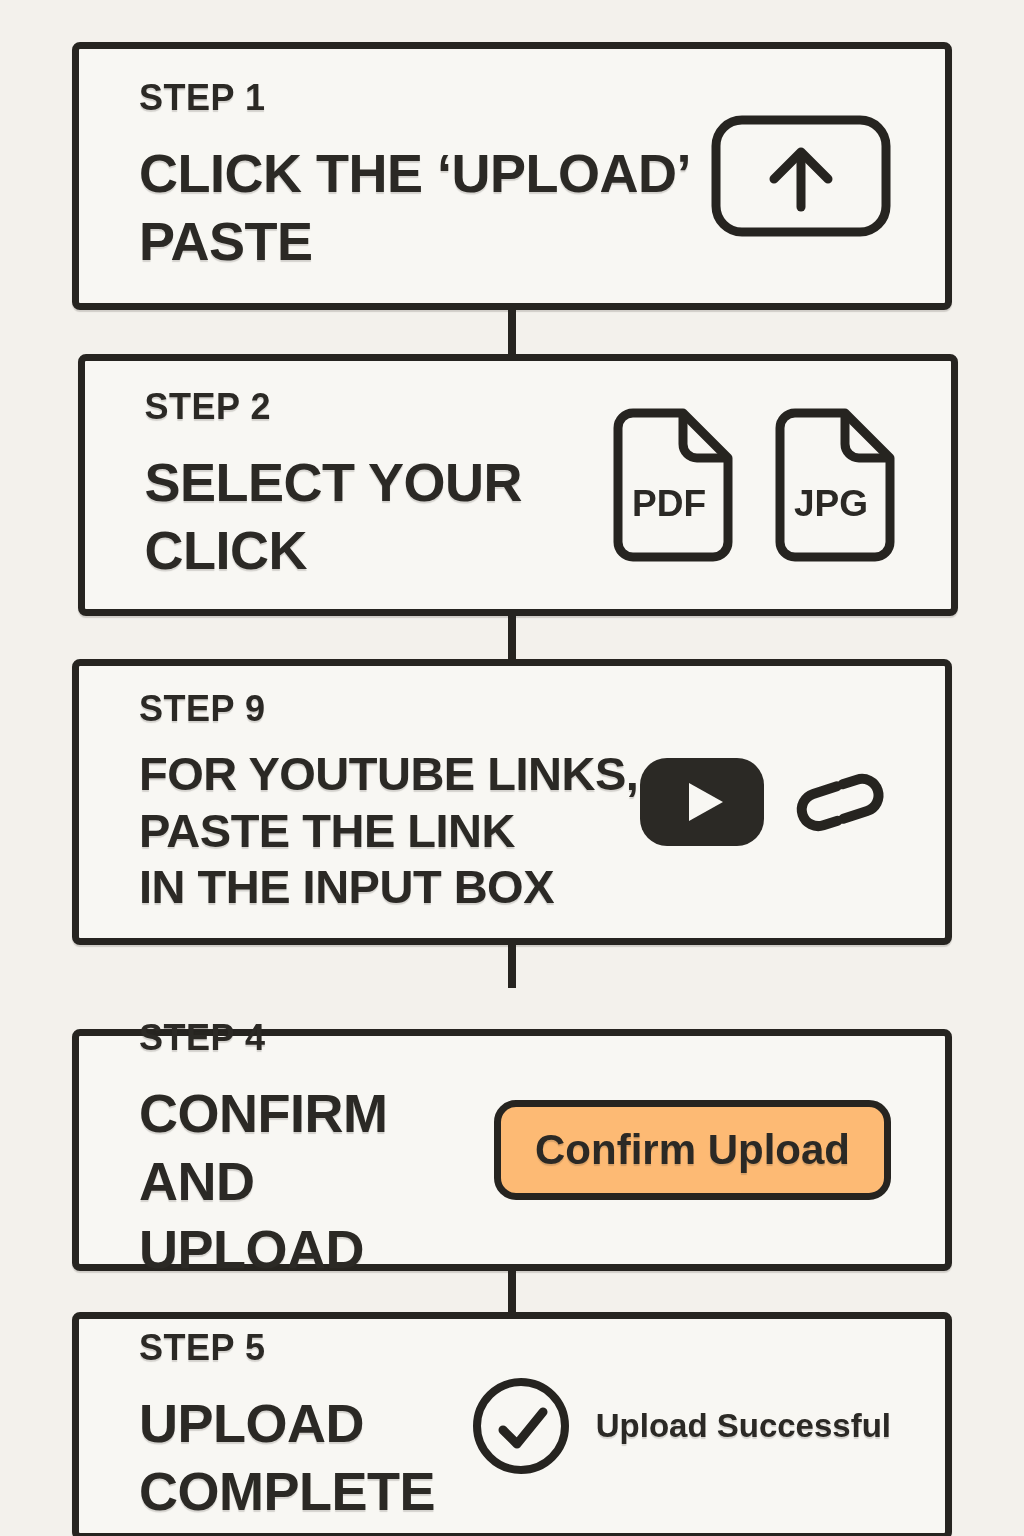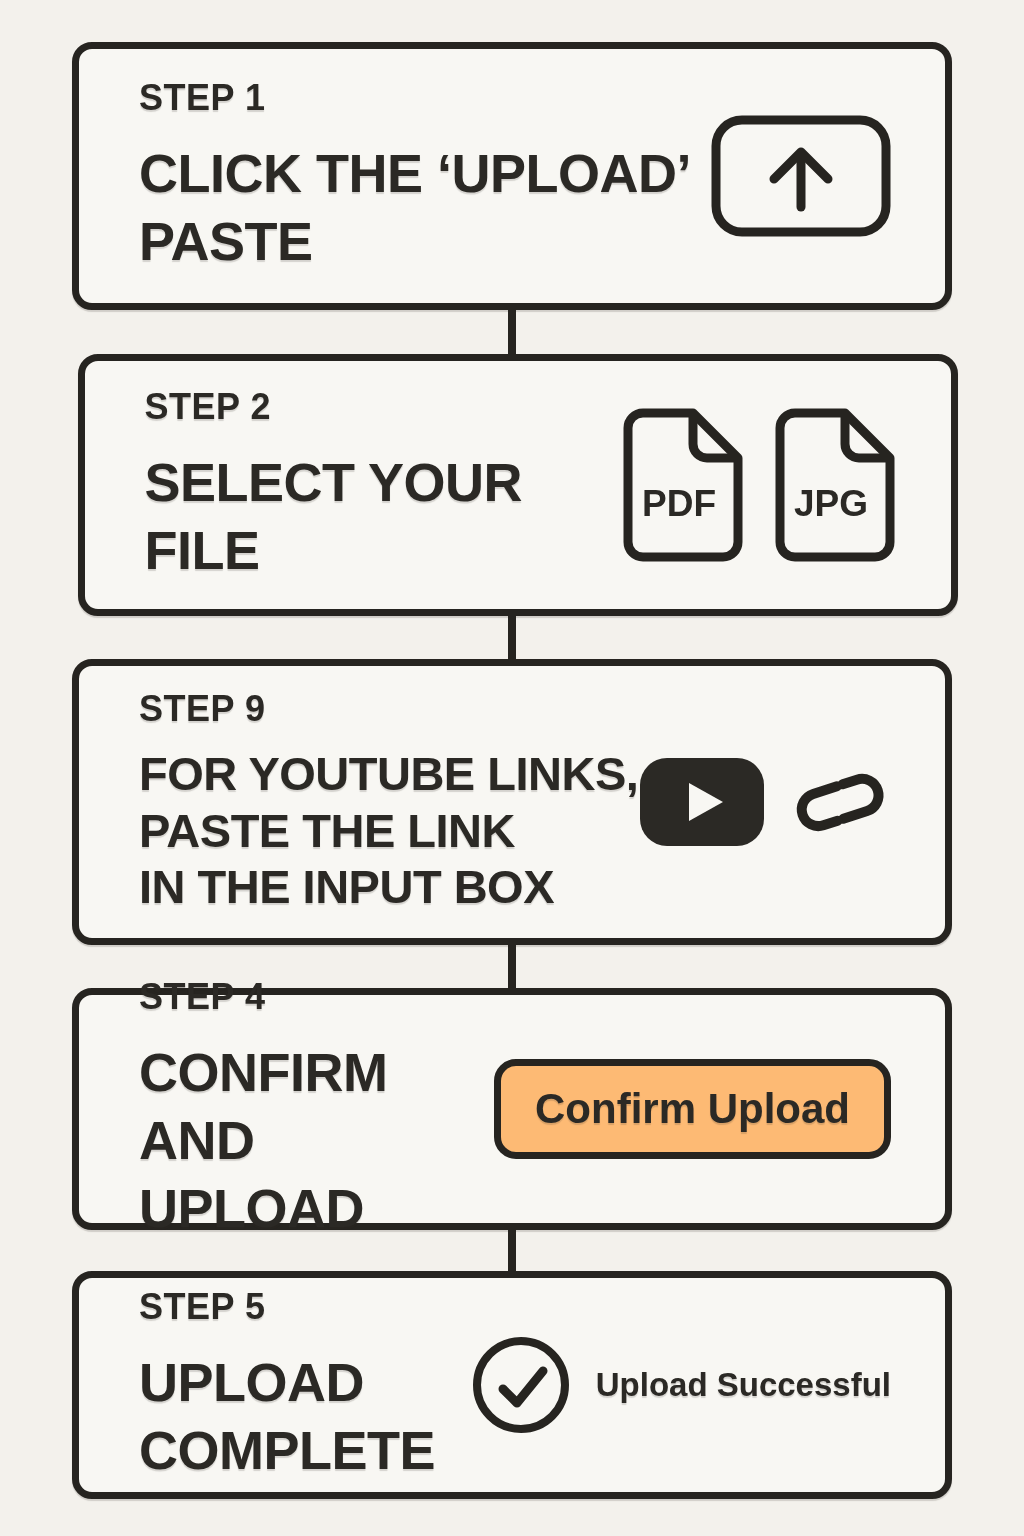--- a/index.html
+++ b/index.html
@@ -19,31 +19,31 @@
     padding-top: 42px;
     display: flex;
     flex-direction: column;
     align-items: center;
   }
   .card {
     box-sizing: border-box;
     width: 880px;
     background: #f8f7f3;
     border: 7px solid #262420;
-    border-radius: 20px;
+    border-radius: 8px;
     display: flex;
     align-items: center;
     justify-content: space-between;
     padding: 0 54px 0 60px;
     box-shadow: 0 2px 1px rgba(50,45,40,0.18);
   }
   .card-1 { height: 268px; }
   .card-2 { height: 262px; margin-left: 11px; }
   .card-3 { height: 286px; }
-  .card-4 { height: 242px; }
+  .card-4 { height: 242px; margin-top: 41px; }
   .card-5 { height: 228px; gap: 26px; }
   .connector {
     width: 8px;
     background: #262420;
     align-self: center;
   }
   .conn-1 { height: 44px; }
   .conn-2 { height: 43px; }
   .conn-3 { height: 43px; }
   .conn-4 { height: 41px; }
@@ -63,21 +63,21 @@
     letter-spacing: -0.5px;
     white-space: pre-line;
     text-shadow: 0 2px 1px rgba(50,45,40,0.18);
   }
   .card-3 .step-label { margin-bottom: 16px; }
   .card-3 .step-title { font-size: 47px; line-height: 1.21; }
   .visual {
     flex: 0 0 auto;
     display: flex;
     align-items: center;
-    gap: 24px;
+    gap: 34px;
   }
   .card-3 .visual { gap: 24px; }
   .visual-column {
     flex: 0 0 auto;
     display: flex;
     flex-direction: row;
     align-items: center;
     gap: 24px;
   }
   .confirm-button {
@@ -126,21 +126,21 @@
       </svg>
     </div>
   </section>
 
   <div class="connector conn-1"></div>
 
   <section class="card card-2">
     <div class="text-block">
       <div class="step-label">STEP 2</div>
       <h2 class="step-title">SELECT YOUR
-FILE</h2>
+CLICK</h2>
     </div>
     <div class="visual">
       <svg width="128" height="158" viewBox="0 0 128 158">
         <path d="M26 7 H76 L121 52 V136 A15 15 0 0 1 106 151 H26 A15 15 0 0 1 11 136 V22 A15 15 0 0 1 26 7 Z" fill="#f8f7f3" stroke="#262420" stroke-width="9" stroke-linejoin="round"></path>
         <path d="M76 7 V38 A14 14 0 0 0 90 52 H121" fill="none" stroke="#262420" stroke-width="9" stroke-linejoin="round"></path>
         <text class="svg-file-text" x="62" y="110" text-anchor="middle" fill="#2b2925">PDF</text>
       </svg>
       <svg width="128" height="158" viewBox="0 0 128 158">
         <path d="M26 7 H76 L121 52 V136 A15 15 0 0 1 106 151 H26 A15 15 0 0 1 11 136 V22 A15 15 0 0 1 26 7 Z" fill="#f8f7f3" stroke="#262420" stroke-width="9" stroke-linejoin="round"></path>
         <path d="M76 7 V38 A14 14 0 0 0 90 52 H121" fill="none" stroke="#262420" stroke-width="9" stroke-linejoin="round"></path>

